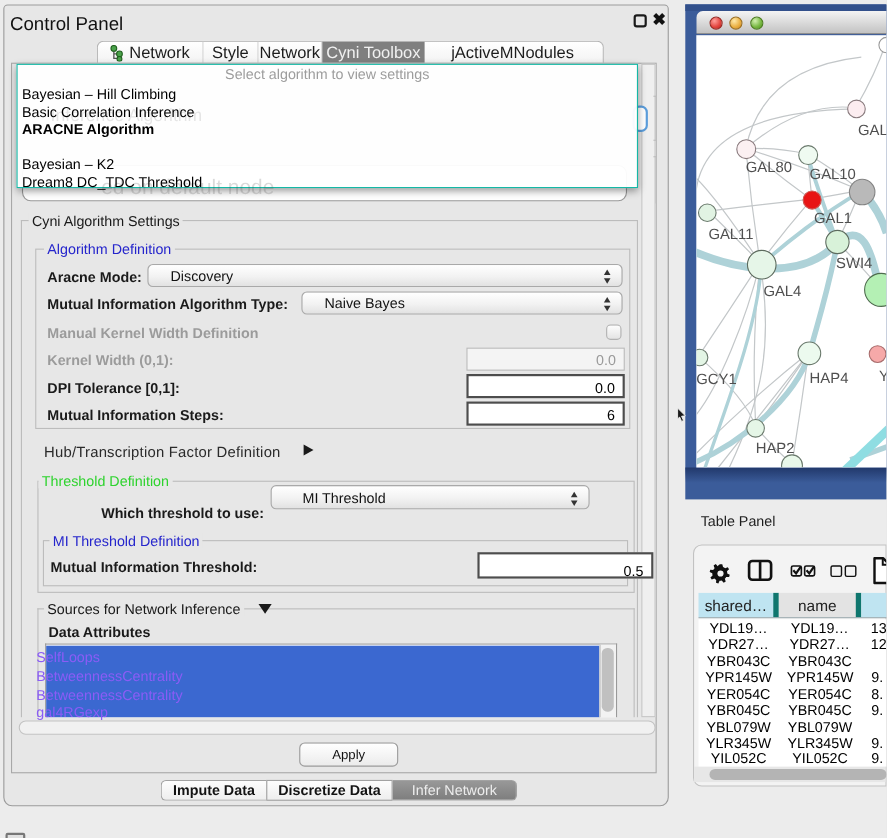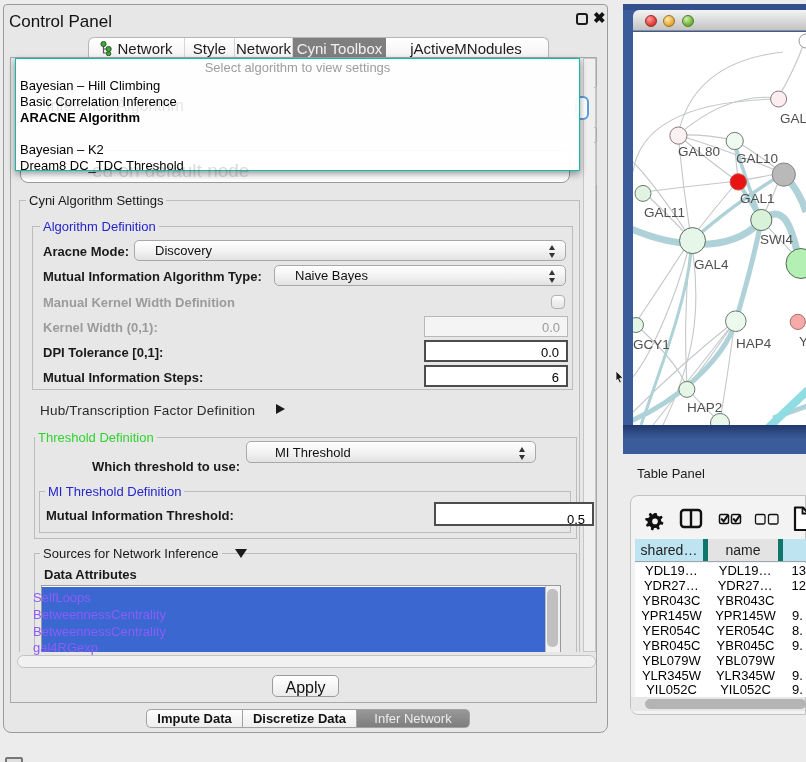--- a/index.html
+++ b/index.html
@@ -35,21 +35,21 @@
 #popup{left:15px;top:58px;width:565px;height:113px;background:rgba(255,255,255,0.95);border:1px solid #14b8a6;box-shadow:0 3px 7px rgba(0,0,0,0.4);z-index:50}
 #popup .ptitle{position:absolute;top:1px;width:100%;text-align:center;font-size:13px;color:#9d9d9d}
 #popup .pitem{position:absolute;left:4px;font-size:13px;color:#000}
 
 #dlist{left:41px;top:585px;width:520px;height:67px;background:#fff;border:1px solid #999;border-bottom:none}
 #dsel{left:42px;top:587px;width:503px;height:65px;background:#3b68d0}
 .ditem{position:absolute;left:33px;font-size:13px;color:#8b5cf6}
 #lscroll{left:545px;top:586px;width:15px;height:66px;background:#f2f2f2;border-left:1px solid #bbb}
 #lthumb{left:547px;top:589px;width:11px;height:58px;background:#c0c0c0;border-radius:5px}
 
-#apply{left:272px;top:675px;width:67px;height:22px;border:1px solid #9c9c9c;border-radius:5px;background:linear-gradient(#ffffff,#ebebeb);font-size:16px;color:#111;text-align:center;padding-top:3px}
+#apply{left:272px;top:675px;width:90px;height:22px;border:1px solid #9c9c9c;border-radius:5px;background:linear-gradient(#ffffff,#ebebeb);font-size:12px;color:#111;text-align:center;padding-top:3px}
 
 .btab{position:absolute;top:709px;height:19px;font-size:13px;font-weight:bold;color:#131313;display:flex;align-items:center;justify-content:center;background:linear-gradient(#fdfdfd,#eeeeee);border:1px solid #a2a2a2}
 #btab3{background:linear-gradient(#989898,#7e7e7e);color:#ececec;font-weight:normal}
 
 #bluebg{left:623px;top:4px;width:183px;height:450px;background:#3b5c9a}
 #blueband{left:623px;top:4px;width:183px;height:6px;background:#32508b}
 #winshadow{left:623px;top:425px;width:183px;height:14px;background:linear-gradient(#21386b,rgba(59,92,154,0))}
 #nwin{left:633px;top:10px;width:173px;height:415px;border-radius:6px 0 0 0;overflow:hidden}
 #ntitle{width:173px;height:21px;background:linear-gradient(#f4f4f4,#d9d9d9 55%,#c3c3c3);border-bottom:1px solid #8e8e8e}
 .light{position:absolute;top:5px;width:12px;height:12px;border-radius:50%}

